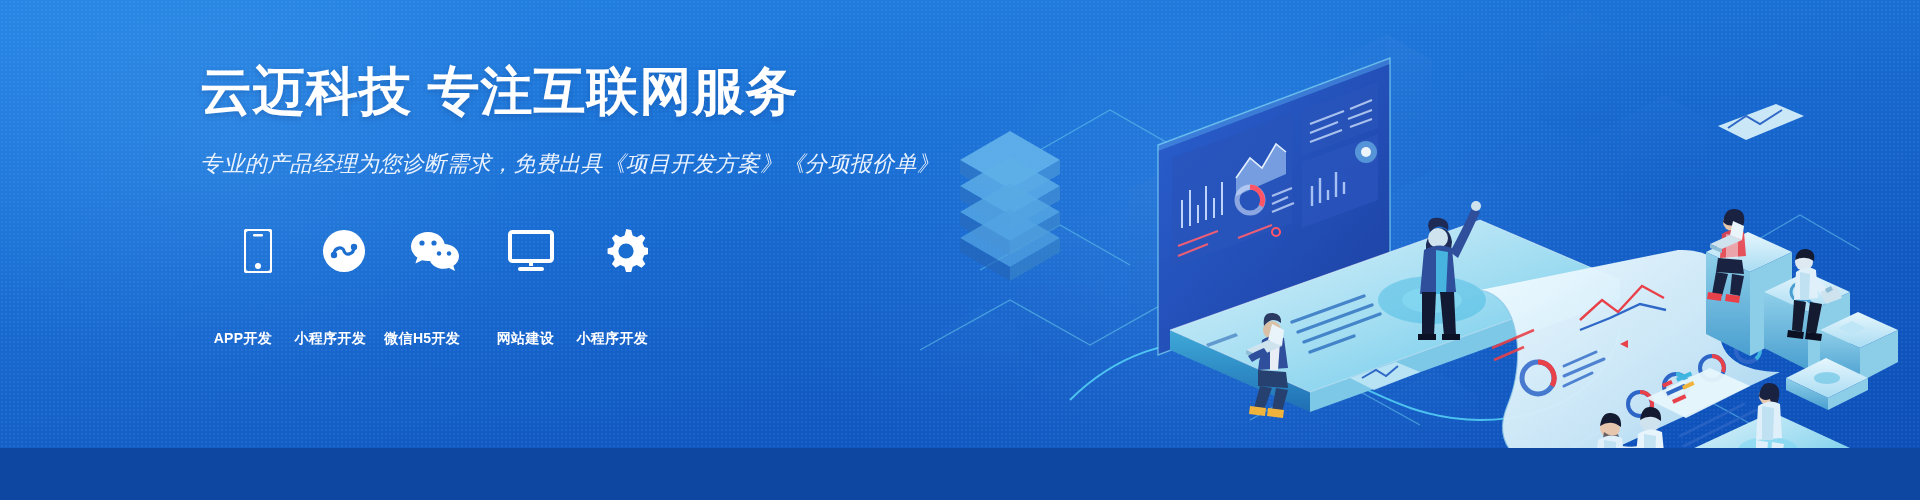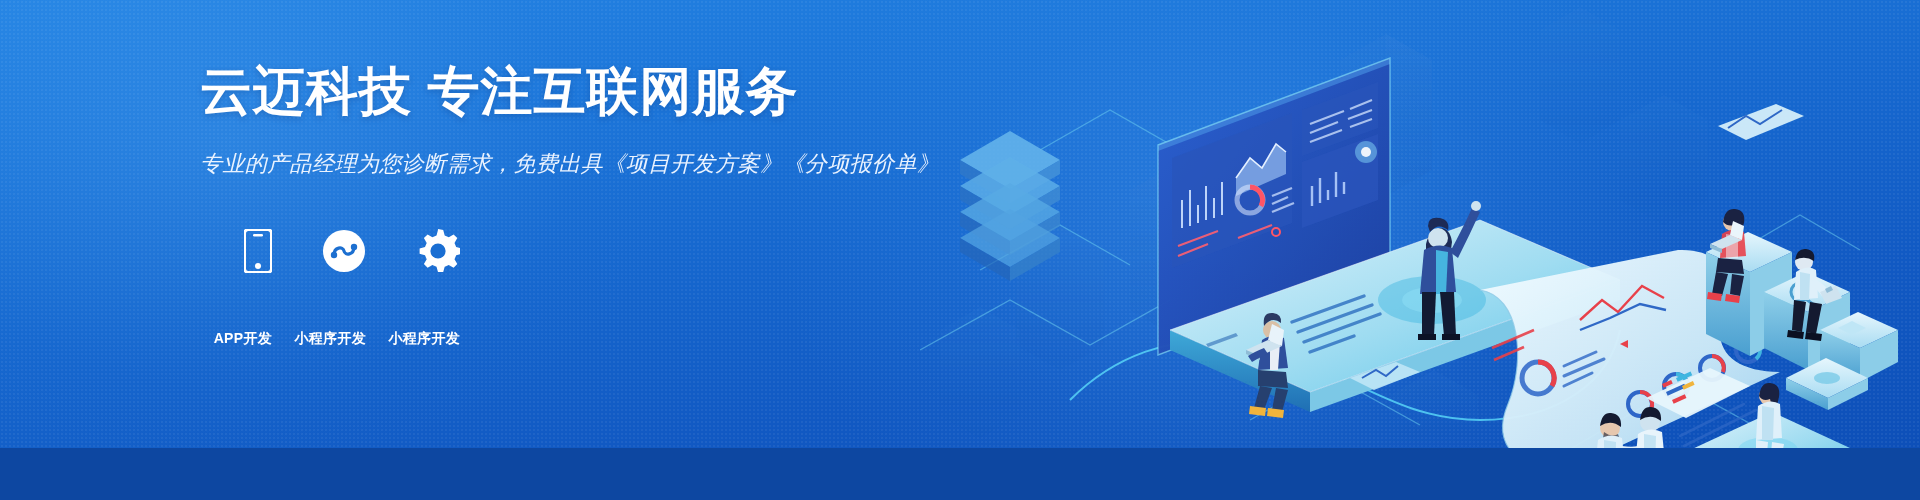--- a/index.html
+++ b/index.html
@@ -532,21 +532,47 @@
         <svg width="44" height="44" viewBox="0 0 44 44">
           <circle cx="22" cy="22" r="21" fill="#ffffff"></circle>
           <path d="M12 26 C 12 18, 21 17, 22 22 C 23 27, 32 26, 32 18" fill="none" stroke="#1c6fd0" stroke-width="3.2" stroke-linecap="round"></path>
           <circle cx="12" cy="26" r="3.2" fill="#1c6fd0"></circle>
           <circle cx="32" cy="18" r="3.2" fill="#1c6fd0"></circle>
         </svg>
       </span>
       <span class="lbl">小程序开发</span>
     </div>
 
-
+    <div class="service">
+      <span class="ico">
+        <svg width="50" height="42" viewBox="0 0 50 42" fill="#ffffff">
+          <path d="M18 2 C 8 2, 1 8.6, 1 16.6 C 1 21, 3.4 24.9, 7.3 27.6 L 5.4 33.6 L 12.1 30.3
+                   C 14 30.8, 16 31.1, 18 31.1 C 28 31.1, 35 24.5, 35 16.6 C 35 8.6, 28 2, 18 2 Z"></path>
+          <circle cx="12" cy="13" r="2.6" fill="#1c6fd0"></circle>
+          <circle cx="24" cy="13" r="2.6" fill="#1c6fd0"></circle>
+          <path d="M34 14 C 25.5 14, 19 19.6, 19 26.4 C 19 33.2, 25.5 38.8, 34 38.8
+                   C 35.8 38.8, 37.5 38.6, 39.1 38.1 L 45 41 L 43.4 35.8
+                   C 46.7 33.4, 49 30.1, 49 26.4 C 49 19.6, 42.5 14, 34 14 Z"></path>
+          <circle cx="29" cy="23.5" r="2.2" fill="#1c6fd0"></circle>
+          <circle cx="39" cy="23.5" r="2.2" fill="#1c6fd0"></circle>
+        </svg>
+      </span>
+      <span class="lbl">微信H5开发</span>
+    </div>
+
+    <div class="service">
+      <span class="ico">
+        <svg width="46" height="42" viewBox="0 0 46 42" fill="none" stroke="#ffffff">
+          <rect x="2" y="2" width="42" height="29" rx="2.5" stroke-width="4"></rect>
+          <path d="M23 31 L23 36" stroke-width="4"></path>
+          <path d="M12 39 L34 39" stroke-width="4" stroke-linecap="round"></path>
+        </svg>
+      </span>
+      <span class="lbl">网站建设</span>
+    </div>
 
     <div class="service">
       <span class="ico">
         <svg width="44" height="44" viewBox="0 0 44 44" fill="#ffffff">
           <path d="M22 0 l5.2 1.1 1.5 5.4 4.1 1.7 4.8-2.8 3.7 3.7 -2.8 4.8 1.7 4.1 5.4 1.5
                    0 5.2 -5.4 1.5 -1.7 4.1 2.8 4.8 -3.7 3.7 -4.8-2.8 -4.1 1.7 -1.5 5.4
                    -5.2 0 -1.5-5.4 -4.1-1.7 -4.8 2.8 -3.7-3.7 2.8-4.8 -1.7-4.1 -5.4-1.5
                    0-5.2 5.4-1.5 1.7-4.1 -2.8-4.8 3.7-3.7 4.8 2.8 4.1-1.7 1.5-5.4 Z"></path>
           <circle cx="22" cy="22" r="7.6" fill="#1a6ed2"></circle>
         </svg>

